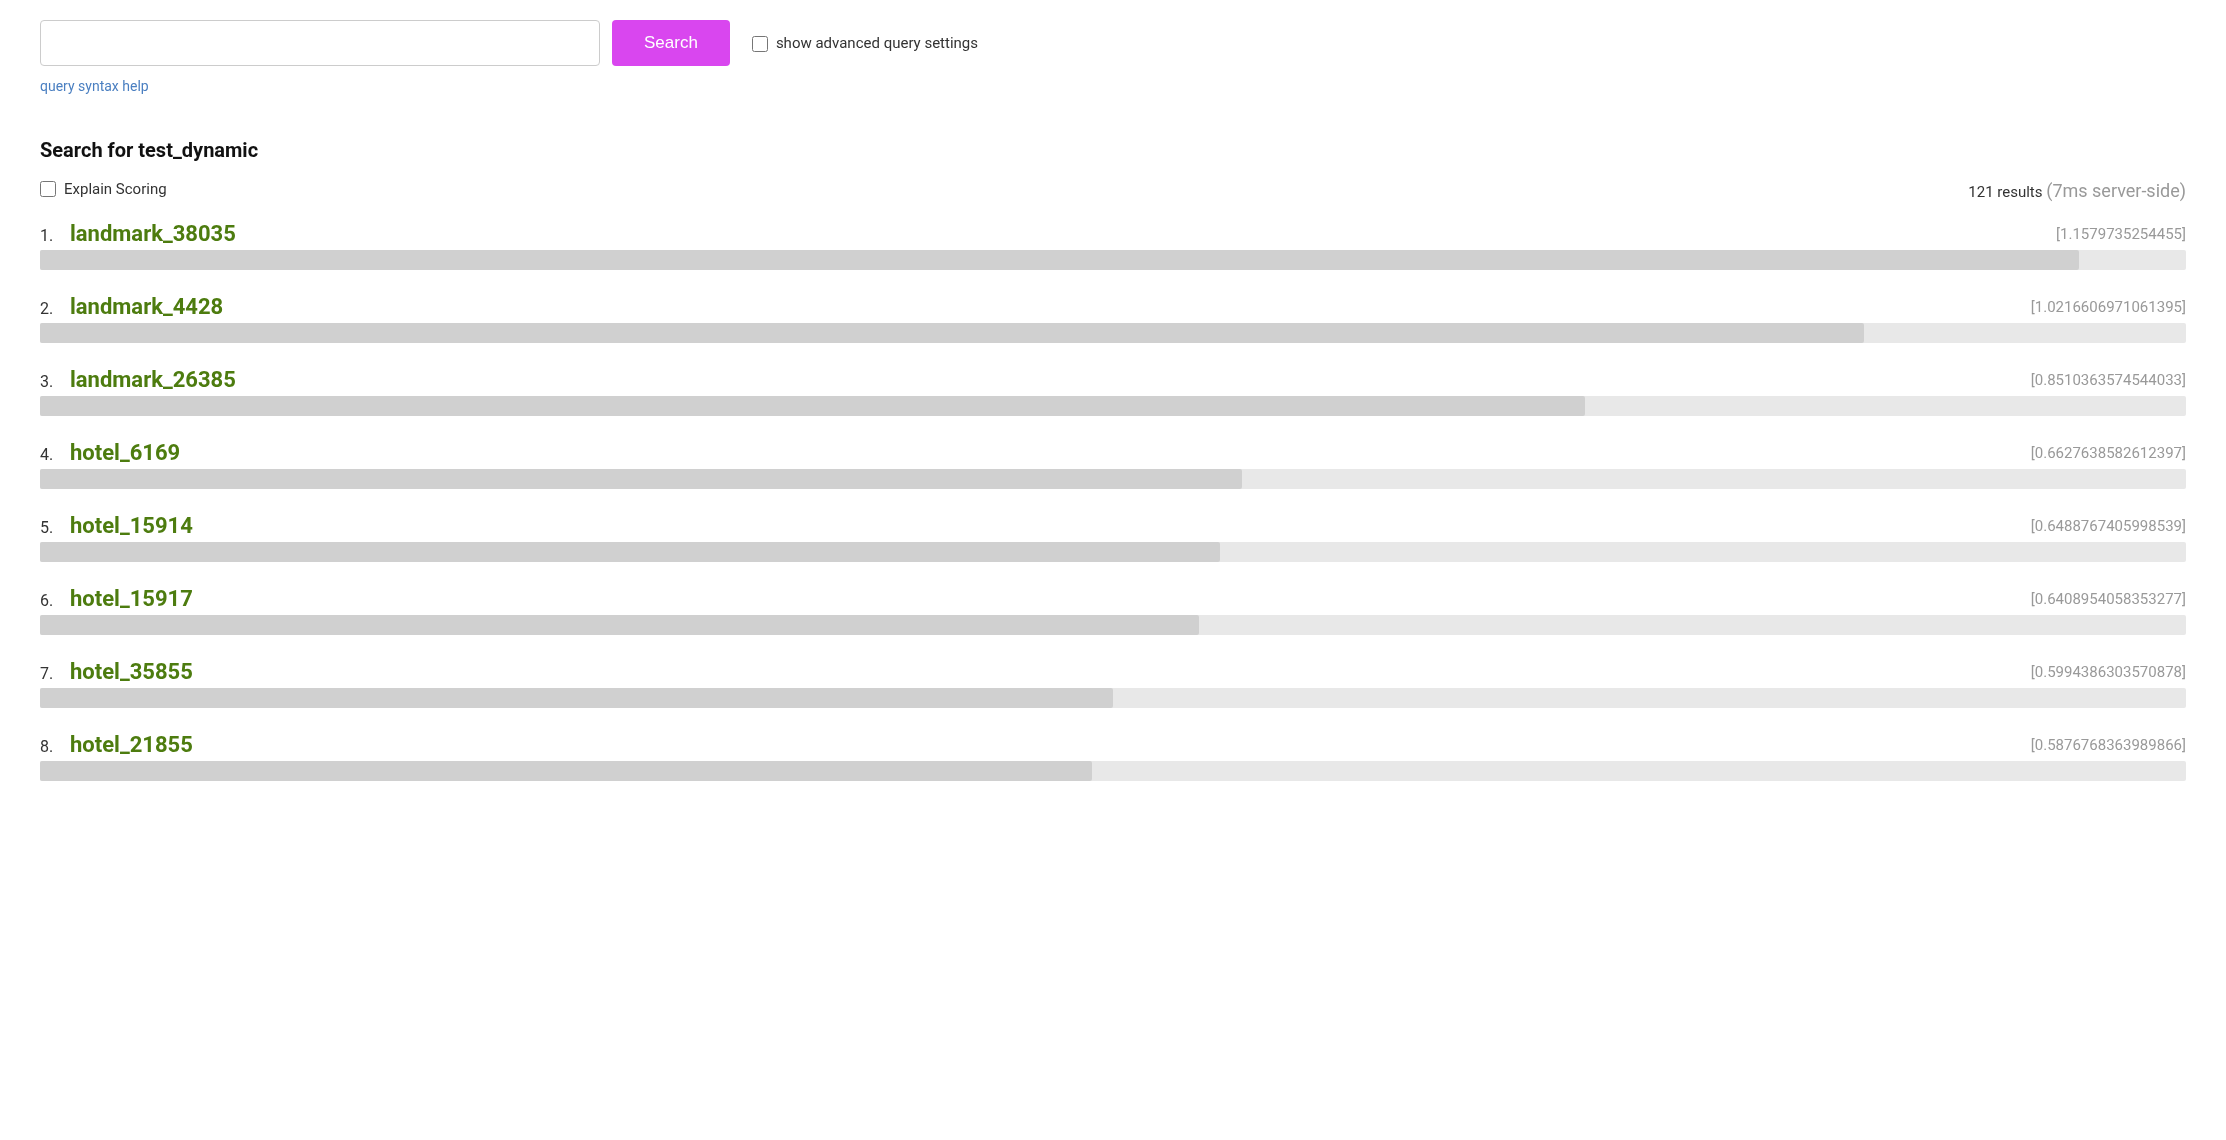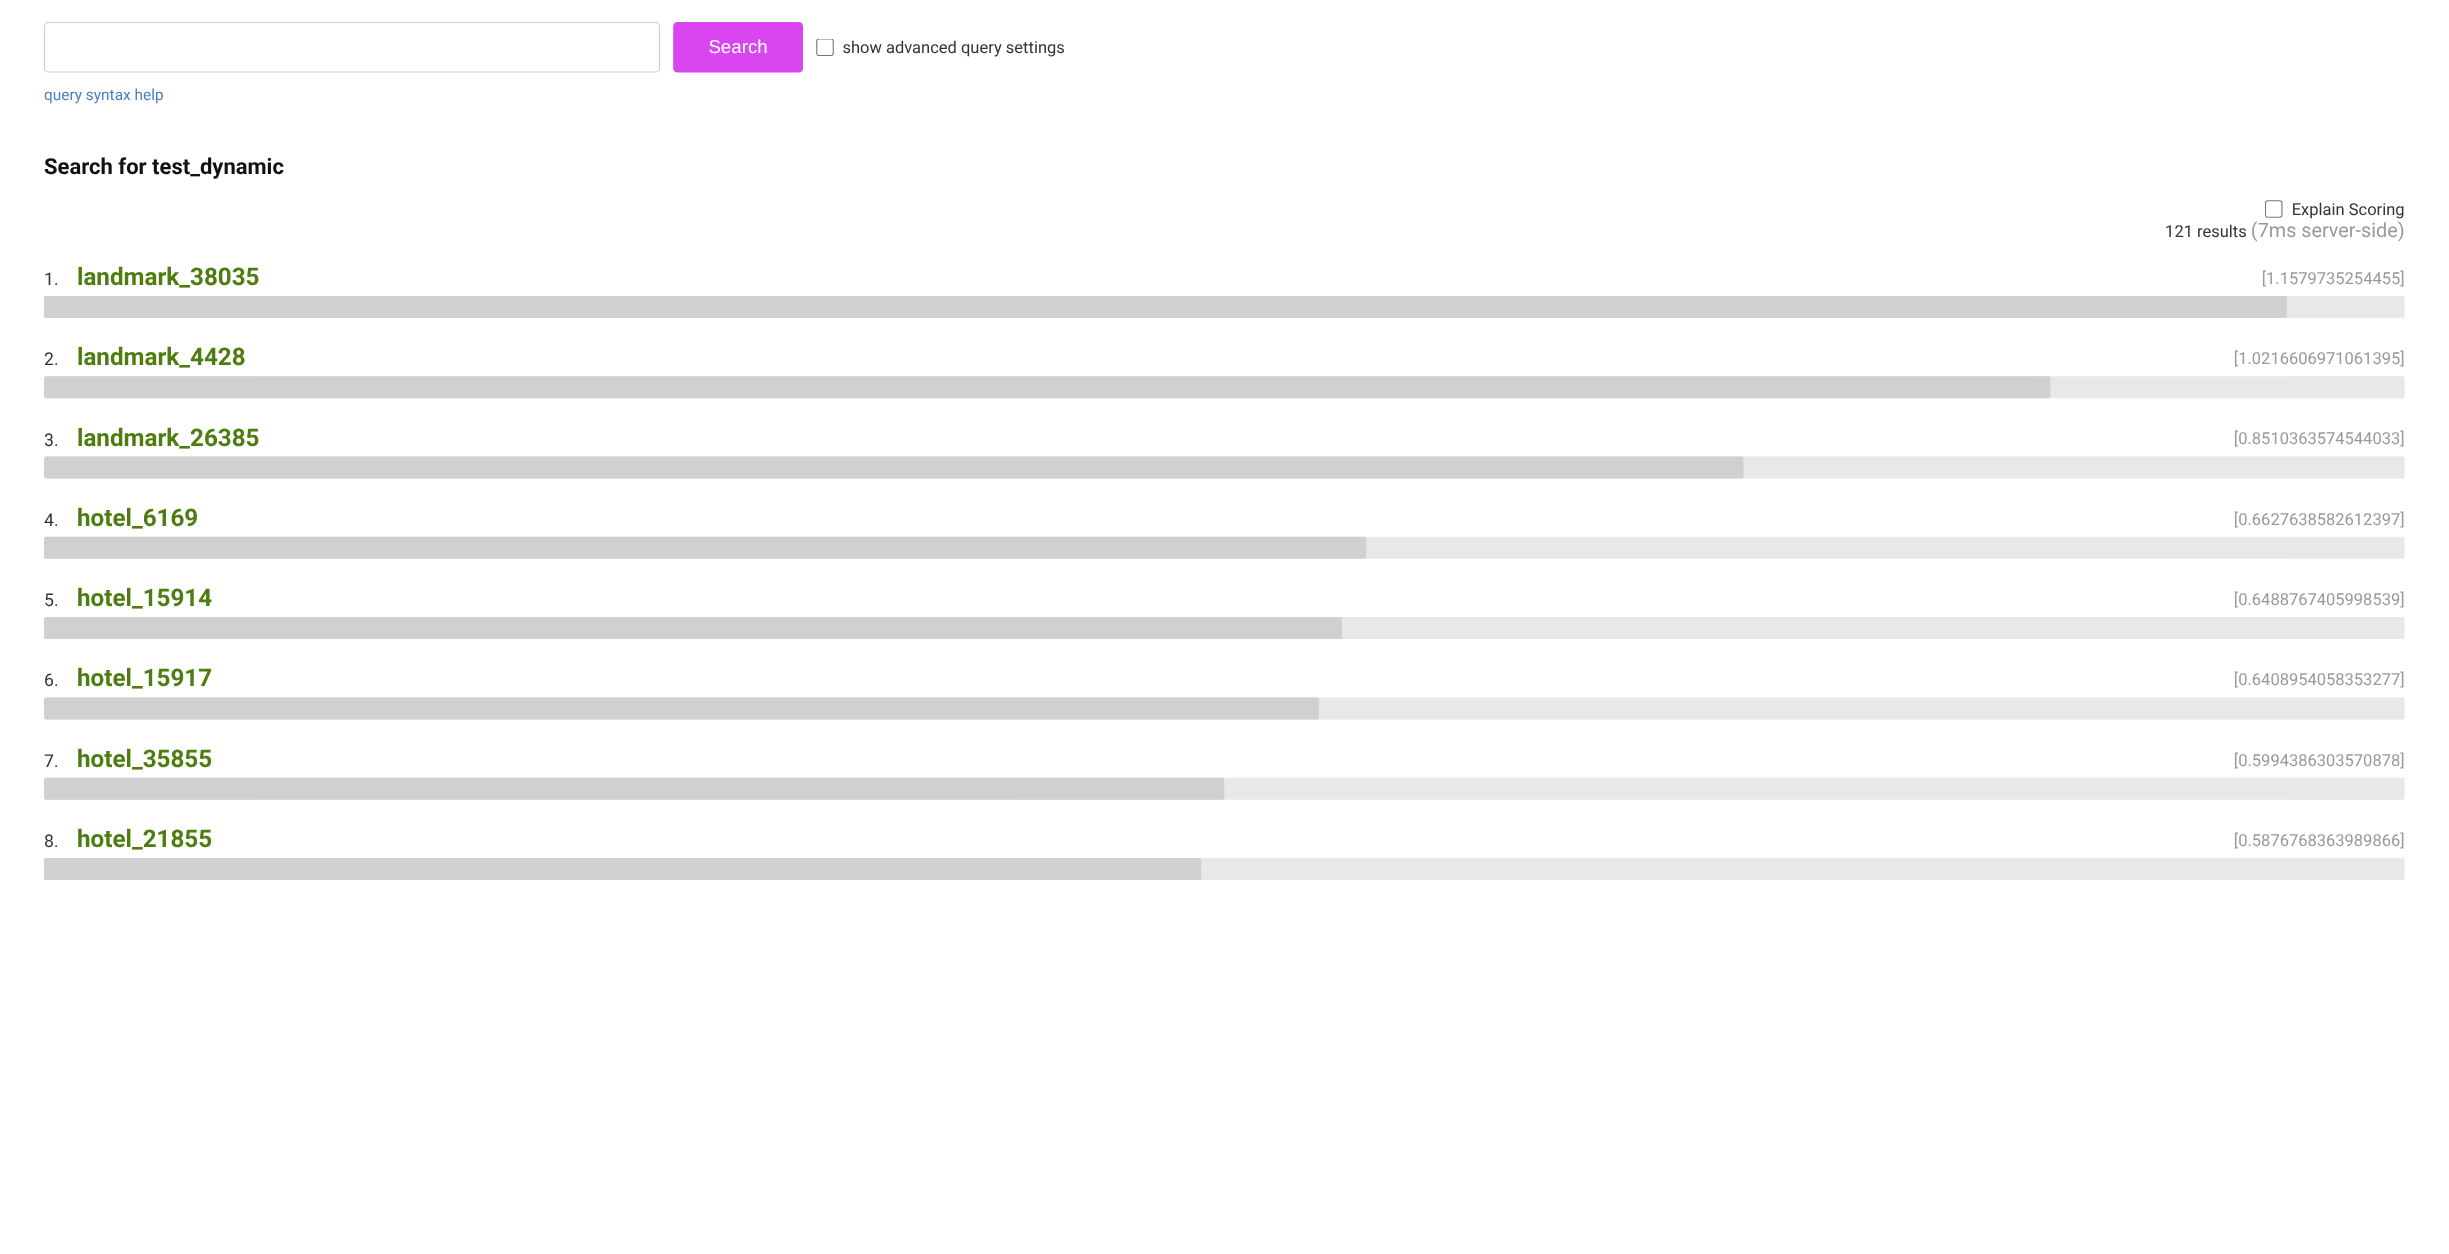--- a/index.html
+++ b/index.html
@@ -40,24 +40,25 @@
       color: #fff;
       border: none;
       border-radius: 4px;
       font-size: 17px;
       cursor: pointer;
       font-weight: 400;
     }
 
     .advanced-settings {
       display: flex;
-      align-items: center;
+      align-items: flex-end;
       gap: 8px;
       font-size: 15px;
       color: #333;
+      margin-left: 10px;
     }
 
     .advanced-settings input[type="checkbox"] {
       width: 16px;
       height: 16px;
       cursor: pointer;
     }
 
     .query-syntax-link {
       color: #4a7fc1;
@@ -70,24 +71,23 @@
     .results-heading {
       font-size: 20px;
       font-weight: 700;
       margin-top: 20px;
       margin-bottom: 18px;
       color: #111;
     }
 
     .explain-scoring-row {
       display: flex;
-      align-items: flex-end;
+      align-items: flex-start;
       justify-content: space-between;
       margin-bottom: 20px;
-      flex-direction: column;
     }
 
     .explain-scoring-label {
       display: flex;
       align-items: center;
       gap: 8px;
       font-size: 15px;
       color: #333;
     }
 

